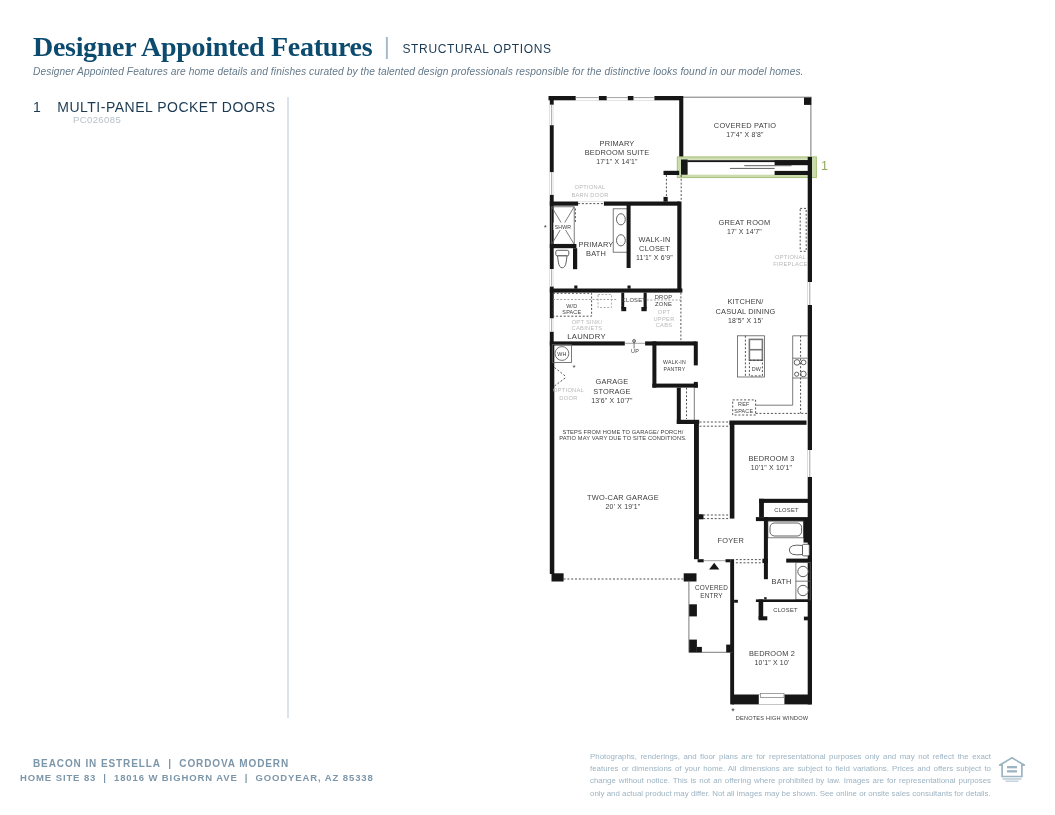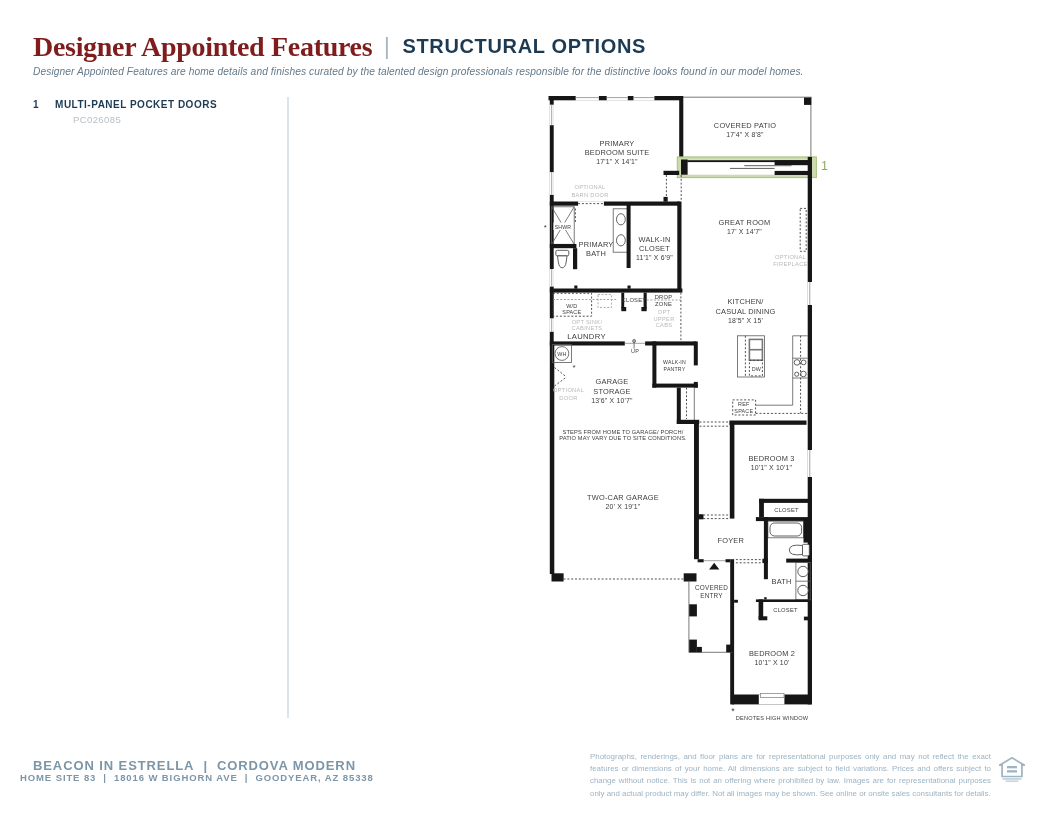--- a/index.html
+++ b/index.html
@@ -3,28 +3,28 @@
 <meta charset="utf-8">
 <style>
   html,body{margin:0;padding:0;background:#ffffff;}
   body{width:1055px;height:815px;position:relative;overflow:hidden;font-family:"Liberation Sans",sans-serif;}
   .abs{position:absolute;}
 </style>
 </head>
 <body>
 
 <div class="abs" style="left:33px;top:31px;white-space:nowrap;">
-  <span style="font-family:'Liberation Serif',serif;font-size:28px;font-weight:700;color:#7f1d1d;letter-spacing:-0.3px;margin-top:10px;">Designer Appointed Features</span>
+  <span style="font-family:'Liberation Serif',serif;font-size:28px;font-weight:700;color:#0c4a6e;letter-spacing:-0.3px;margin-top:10px;">Designer Appointed Features</span>
   <span style="font-size:24px;font-weight:400;color:#a9b8c2;margin:0 8px 0 7px;vertical-align:2px;">|</span>
-  <span style="font-size:20px;font-weight:700;color:#1c3a52;letter-spacing:0.65px;vertical-align:3px;">STRUCTURAL OPTIONS</span>
+  <span style="font-size:12px;font-weight:400;color:#1c3a52;letter-spacing:0.65px;vertical-align:3px;">STRUCTURAL OPTIONS</span>
 </div>
 
 <div class="abs" style="left:33px;top:66px;font-size:10.2px;color:#64798a;letter-spacing:0.1px;font-style:italic;">Designer Appointed Features are home details and finishes curated by the talented design professionals responsible for the distinctive looks found in our model homes.</div>
 
-<div class="abs" style="left:33px;top:99px;font-size:10px;font-weight:700;color:#1c3a52;letter-spacing:0.5px;">1<span style="margin-left:16px;">MULTI-PANEL POCKET DOORS</span></div>
+<div class="abs" style="left:33px;top:99px;font-size:14px;font-weight:400;color:#1c3a52;letter-spacing:0.5px;">1<span style="margin-left:16px;">MULTI-PANEL POCKET DOORS</span></div>
 
 <div class="abs" style="left:55px;top:114px;font-size:9.5px;color:#b7c1c9;letter-spacing:0.4px;padding-left:18px;">PC026085</div>
 
 <div class="abs" style="left:287px;top:97px;width:2px;height:621px;background:#dde4e9;"></div>
 
 <svg class="abs" style="left:0;top:0;" width="1055" height="815" viewBox="0 0 1055 815" xmlns="http://www.w3.org/2000/svg">
 <style>
 .w{fill:#161616;}
 .t{fill:#3c3c3c;font-family:"Liberation Sans",sans-serif;font-size:7.4px;letter-spacing:0.2px;text-anchor:middle;}
 .d{fill:#3c3c3c;font-family:"Liberation Sans",sans-serif;font-size:6.9px;letter-spacing:0.2px;text-anchor:middle;}
@@ -486,21 +486,21 @@
       <text class="t" x="711.5" y="589.5" style="font-size:6.4px;">COVERED</text>
       <text class="t" x="711.5" y="597.5" style="font-size:6.4px;">ENTRY</text>
     </g>
 
 <g>
       <text class="s" x="733" y="714" style="font-size:9px;">*</text>
       <text class="s" x="772" y="719.5" style="font-size:5.6px;letter-spacing:0.2px;">DENOTES HIGH WINDOW</text>
     </g>
 </svg>
 
-<div class="abs" style="left:33px;top:758px;font-size:13px;font-weight:700;color:#7c96a9;letter-spacing:0.9px;">BEACON IN ESTRELLA&nbsp;&nbsp;|&nbsp;&nbsp;CORDOVA MODERN</div>
+<div class="abs" style="left:33px;top:758px;font-size:10px;font-weight:700;color:#7c96a9;letter-spacing:0.9px;">BEACON IN ESTRELLA&nbsp;&nbsp;|&nbsp;&nbsp;CORDOVA MODERN</div>
 
 <div class="abs" style="left:20px;top:772px;font-size:9.5px;font-weight:700;color:#7c96a9;letter-spacing:0.9px;">HOME SITE 83&nbsp;&nbsp;|&nbsp;&nbsp;18016 W BIGHORN AVE&nbsp;&nbsp;|&nbsp;&nbsp;GOODYEAR, AZ 85338</div>
 
 <div class="abs" style="left:590px;top:751px;width:401px;font-size:7.9px;line-height:12.2px;color:#9db4c3;text-align:justify;">Photographs, renderings, and floor plans are for representational purposes only and may not reflect the exact features or dimensions of your home. All dimensions are subject to field variations. Prices and offers subject to change without notice. This is not an offering where prohibited by law. Images are for representational purposes only and actual product may differ. Not all images may be shown. See online or onsite sales consultants for details.</div>
 
 <svg class="abs" style="left:999px;top:757px;" width="26" height="26" viewBox="0 0 26 26" xmlns="http://www.w3.org/2000/svg">
   <path d="M13 0.8 L25.4 8.2 L22.9 8.2 L22.9 19.5 L3.1 19.5 L3.1 8.2 L0.6 8.2 Z" fill="none" stroke="#9db4c3" stroke-width="1.7"></path>
   <rect x="8" y="9" width="10" height="2.3" fill="#9db4c3"></rect>
   <rect x="8" y="13.2" width="10" height="2.3" fill="#9db4c3"></rect>
   <rect x="3.5" y="21.3" width="19" height="1.3" fill="#aec2cf"></rect>

